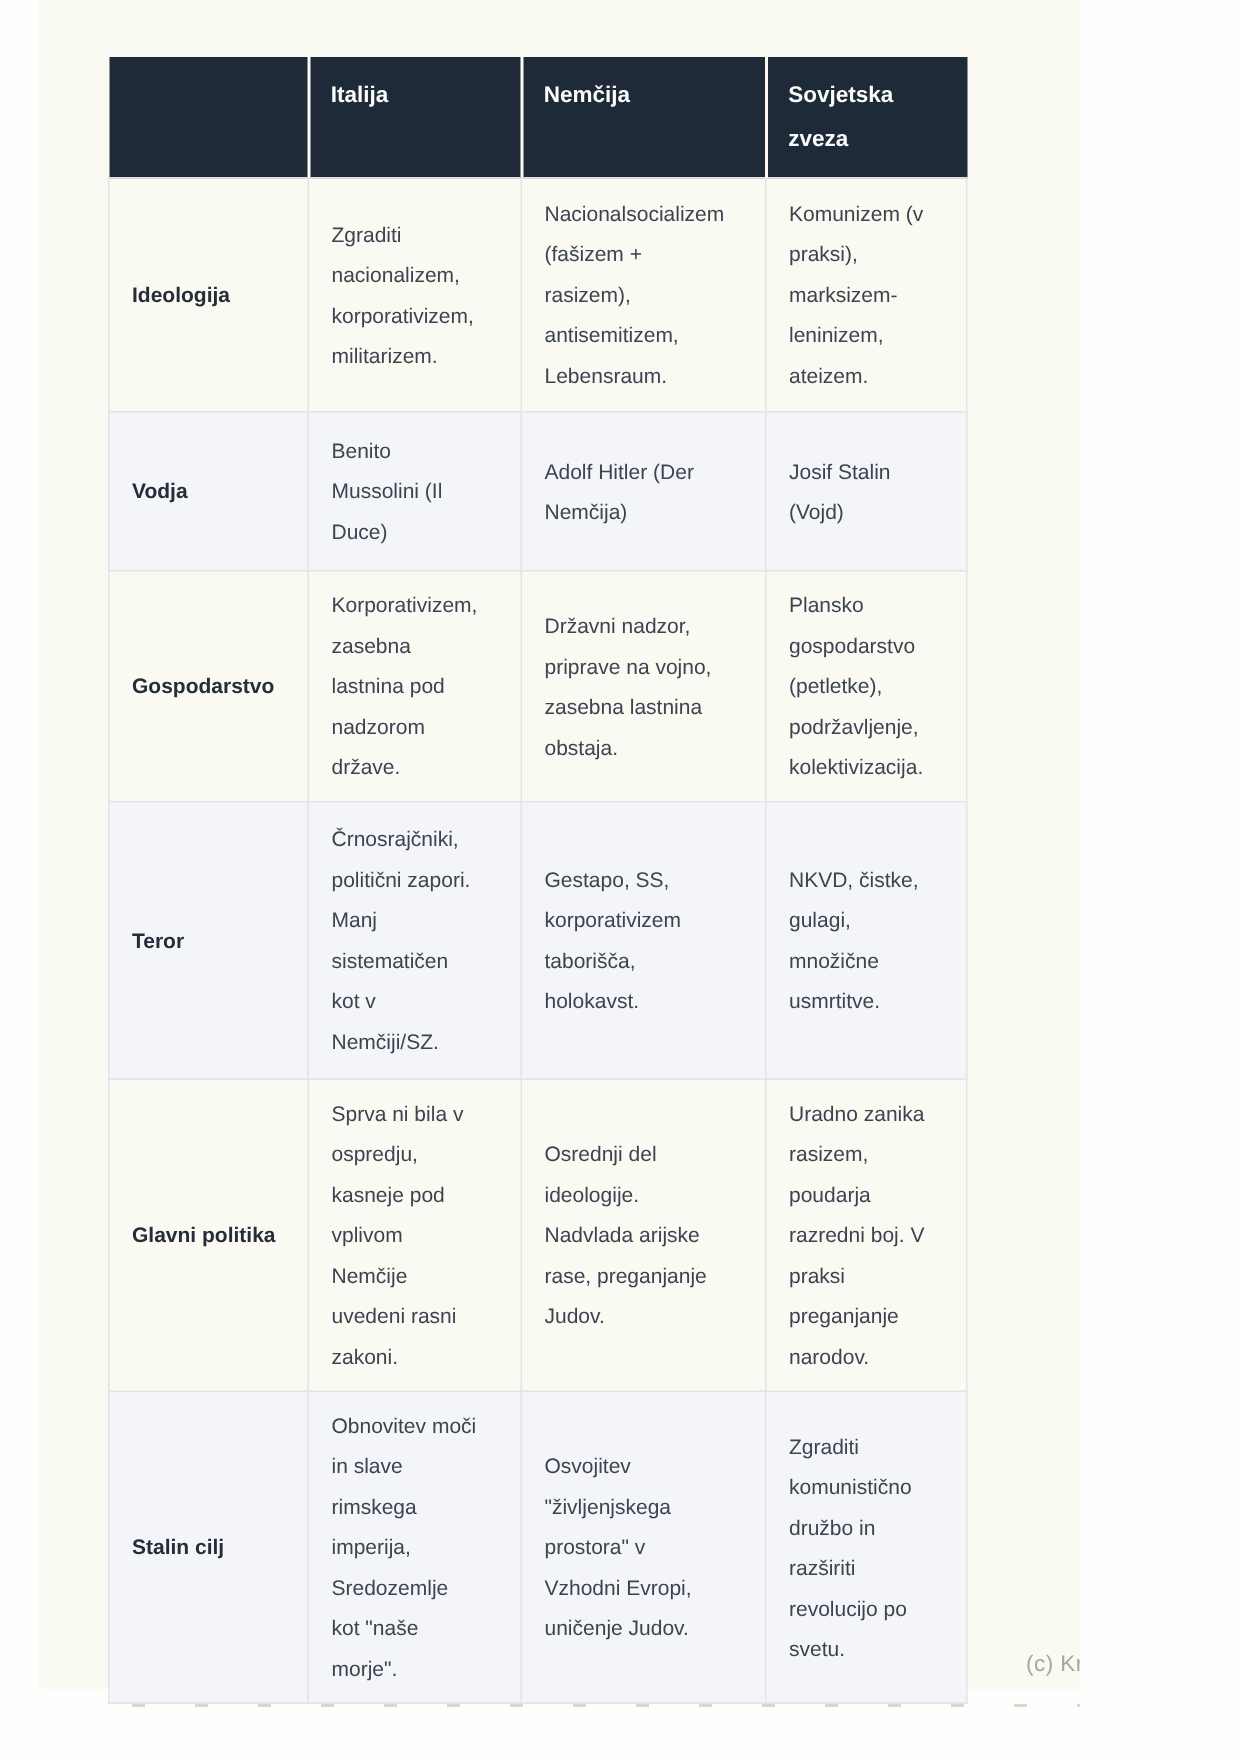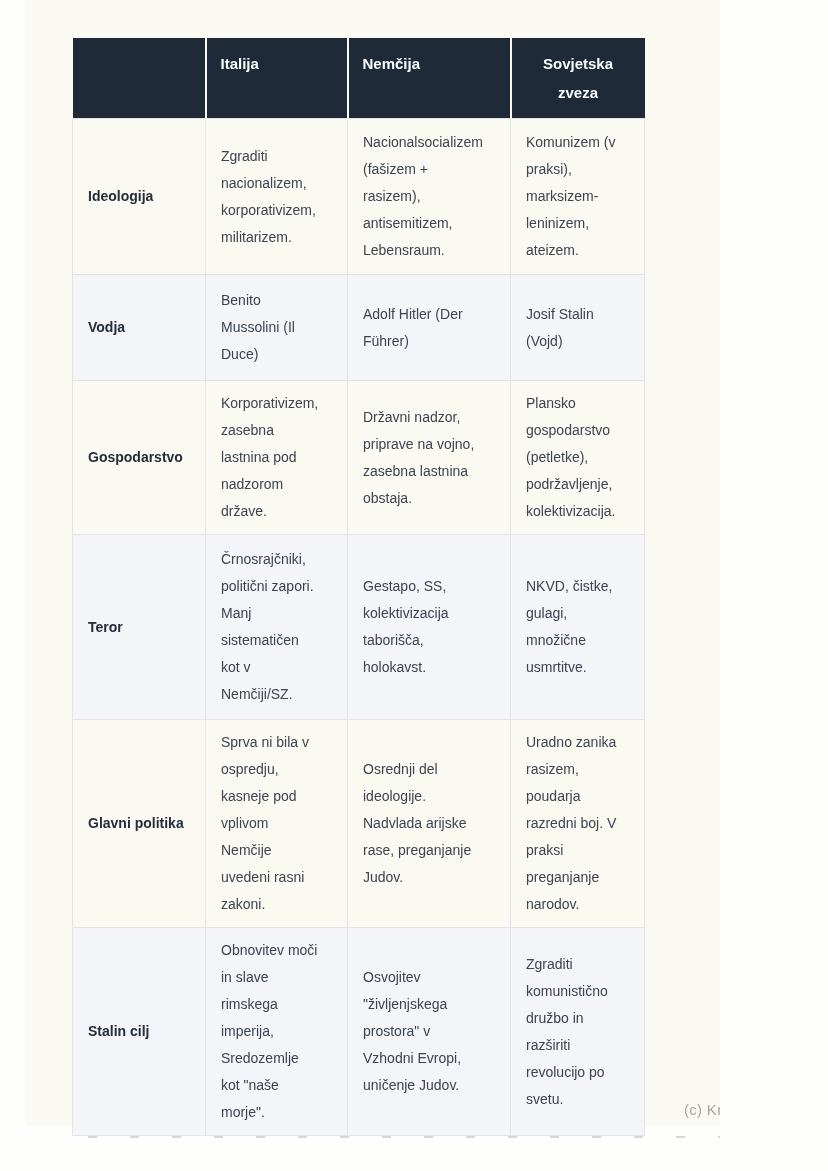--- a/index.html
+++ b/index.html
@@ -11,21 +11,21 @@
   *{margin:0;padding:0;box-sizing:border-box;}
   html,body{background:#fefefd;}
   body{font-family:"Liberation Sans","DejaVu Sans",sans-serif;}
   .stage{position:relative;width:720px;height:1171px;overflow:hidden;background:#fefefd;}
   .card{position:absolute;left:25px;top:-8px;width:723px;height:1134px;
         background:var(--page-bg);border-radius:0 0 4px 4px;}
   .cmp{position:absolute;left:47px;top:46px;width:572px;border-collapse:collapse;table-layout:fixed;}
   .cmp th{background:var(--header-bg);color:var(--header-text);font-size:15px;font-weight:700;
           text-align:left;vertical-align:top;padding:11px 14px;line-height:29px;height:68px;
           border-right:2px solid var(--page-bg);}
-  .cmp th:last-child{border-right:none;text-align:center;}
+  .cmp th:last-child{border-right:none;}
   .cmp td{border:1px solid var(--border);font-size:14px;line-height:27px;color:var(--body-text);
           vertical-align:middle;padding:9px 14px 9px 15px;}
   .cmp td.lbl{font-weight:700;color:var(--label-text);margin-top:44px;}
   .cmp td.txt{white-space:pre-line;}
   .cmp tbody tr:nth-child(odd) td{background:var(--page-bg);}
   .cmp tbody tr:nth-child(even) td{background:var(--row-gray);}
   .cmp tbody tr:nth-child(1){height:156px;}
   .cmp tbody tr:nth-child(2){height:106px;}
   .cmp tbody tr:nth-child(3){height:152px;}
   .cmp tbody tr:nth-child(4){height:185px;}
@@ -76,21 +76,21 @@
 marksizem-
 leninizem,
 ateizem.</td>
         </tr>
         <tr>
           <td class="lbl">Vodja</td>
           <td class="txt">Benito
 Mussolini (Il
 Duce)</td>
           <td class="txt">Adolf Hitler (Der
-Führer)</td>
+Nemčija)</td>
           <td class="txt">Josif Stalin
 (Vojd)</td>
         </tr>
         <tr>
           <td class="lbl">Gospodarstvo</td>
           <td class="txt">Korporativizem,
 zasebna
 lastnina pod
 nadzorom
 države.</td>
@@ -106,21 +106,21 @@
         </tr>
         <tr>
           <td class="lbl">Teror</td>
           <td class="txt">Črnosrajčniki,
 politični zapori.
 Manj
 sistematičen
 kot v
 Nemčiji/SZ.</td>
           <td class="txt">Gestapo, SS,
-kolektivizacija
+korporativizem
 taborišča,
 holokavst.</td>
           <td class="txt">NKVD, čistke,
 gulagi,
 množične
 usmrtitve.</td>
         </tr>
         <tr>
           <td class="lbl">Glavni politika</td>
           <td class="txt">Sprva ni bila v

